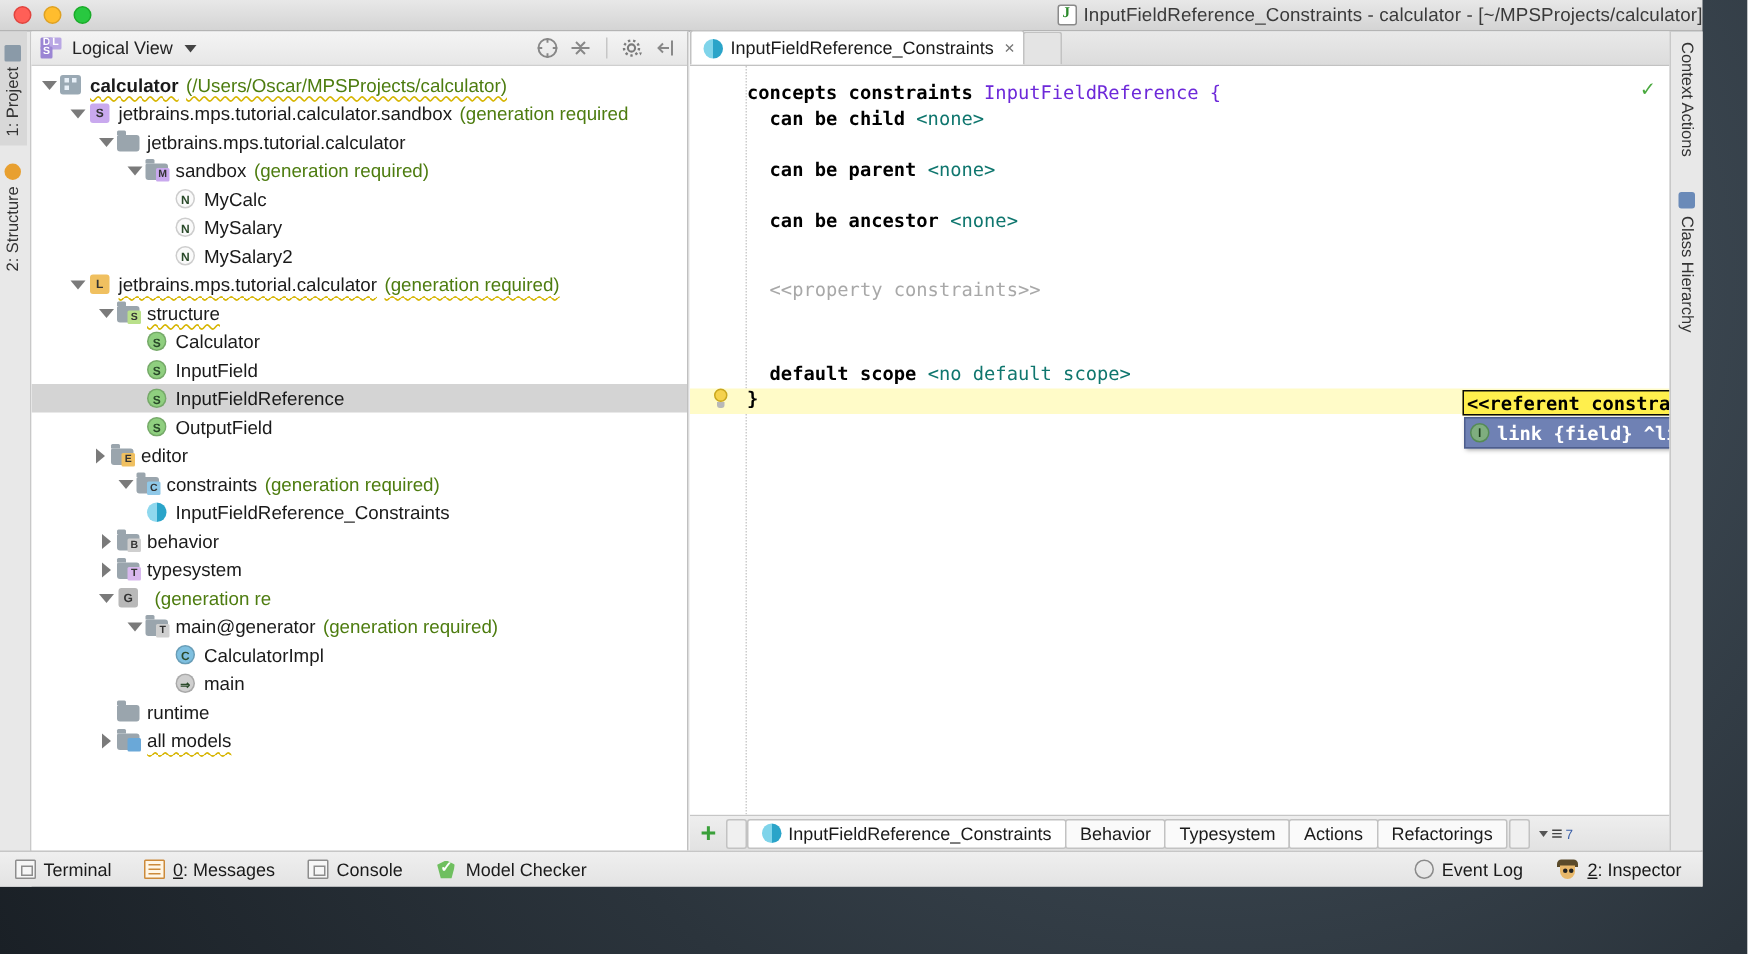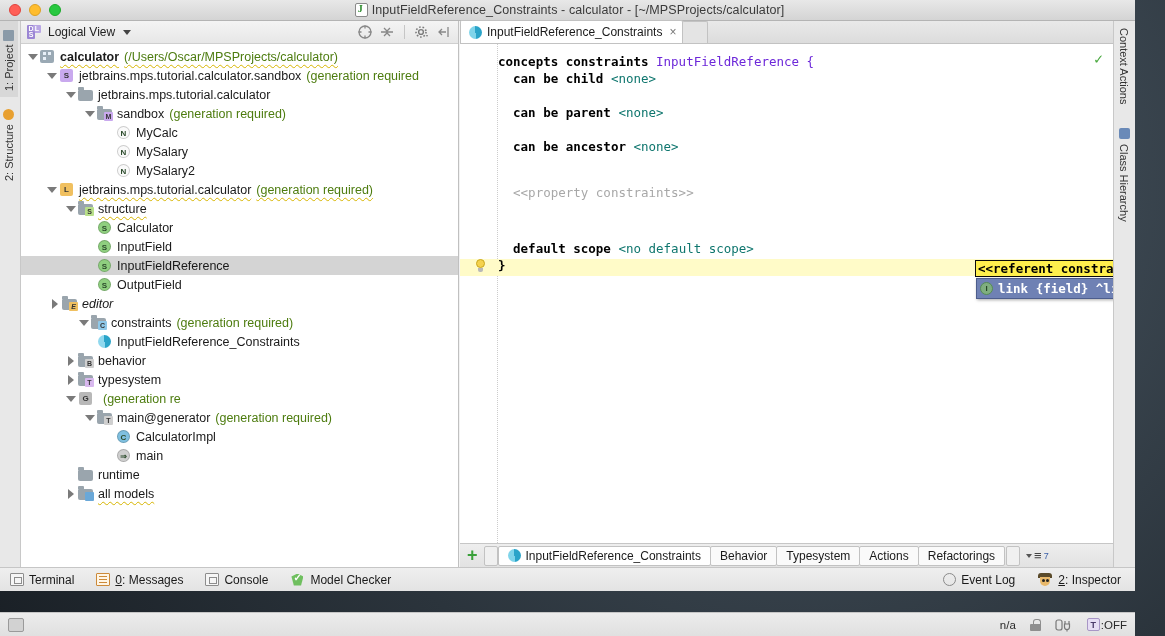--- a/index.html
+++ b/index.html
@@ -28,21 +28,21 @@
     display:flex; align-items:center;
   }
   .traffic { display:flex; gap:8px; padding-left:9px; }
   .dot { width:12px; height:12px; border-radius:50%; }
   .dot.red{background:#ff5f57;border:1px solid #e0443e;}
   .dot.yellow{background:#ffbd2e;border:1px solid #dea123;}
   .dot.green{background:#28c840;border:1px solid #1aab29;}
   .title-text {
     position:absolute; left:4px; right:0; text-align:center;
     font-size:12.5px; color:#3a3a3a; letter-spacing:.1px;
-    display:flex; align-items:center; justify-content:center; gap:4px;
+    display:flex; align-items:center; justify-content:flex-end; gap:4px;
     pointer-events:none;
   }
   .mps-badge {
     display:inline-block; width:13px; height:14px; border:1px solid #8a8a8a;
     background:#fff; border-radius:2px; position:relative; font-size:0;
   }
   .mps-badge:after{
     content:"J"; position:absolute; left:2px; top:-1px;
     font-size:10px; font-weight:bold; color:#2a8a2a;
     font-family:"Liberation Serif", serif;
@@ -485,21 +485,21 @@
             </span>
             <span class="lbl">InputFieldReference</span>
           </div>
           <div class="row" style="padding-left: 63px;">
             <span class="twist "></span>
             <span class="ico">
               <span class="circ" style="background:#8fcf7f;color:#2a4a2a;">S</span>
             </span>
             <span class="lbl">OutputField</span>
           </div>
-          <div class="row" style="padding-left: 28px; font-style: italic;">
+          <div class="row" style="padding-left: 40px;">
             <span class="twist closed"></span>
             <span class="ico">
               <span class="folder"></span>
               <span class="ftag" style="background:#f0c060;">E</span>
             </span>
             <span class="lbl">editor</span>
           </div>
           <div class="row" style="padding-left: 57px;">
             <span class="twist open"></span>
             <span class="ico">
@@ -686,32 +686,13 @@
             <span class="face"></span>
           <span class="eye" style="left:5px;"></span>
             <span class="eye" style="left:9px;"></span>
         </span>
         <span><u>2</u>: Inspector</span>
       </div>
     </div>
 
   </div>
 
-  <div class="statusbar">
-    <span class="st-widget"></span>
-    <span class="st-sp"></span>
-    <span class="st-item">n/a</span>
-    <span class="st-item">
-        <span class="lock-ico"></span>
-      </span>
-    <span class="st-item">
-      <svg class="plug-ico" viewBox="0 0 18 14">
-        <rect x="1" y="2" width="6" height="10" rx="2" fill="none" stroke="#777" stroke-width="1.2"></rect>
-        <path d="M10 3v3M14 3v3M9.5 6h5v3a2.5 2.5 0 0 1-5 0z" fill="none" stroke="#777" stroke-width="1.2"></path>
-        <path d="M12 11.5v2" stroke="#777" stroke-width="1.2"></path>
-      </svg>
-    </span>
-    <span class="st-item">
-      <span class="tkey">T</span>
-      <span>:OFF</span>
-    </span>
-  </div>
 </div>
 
 </body></html>

